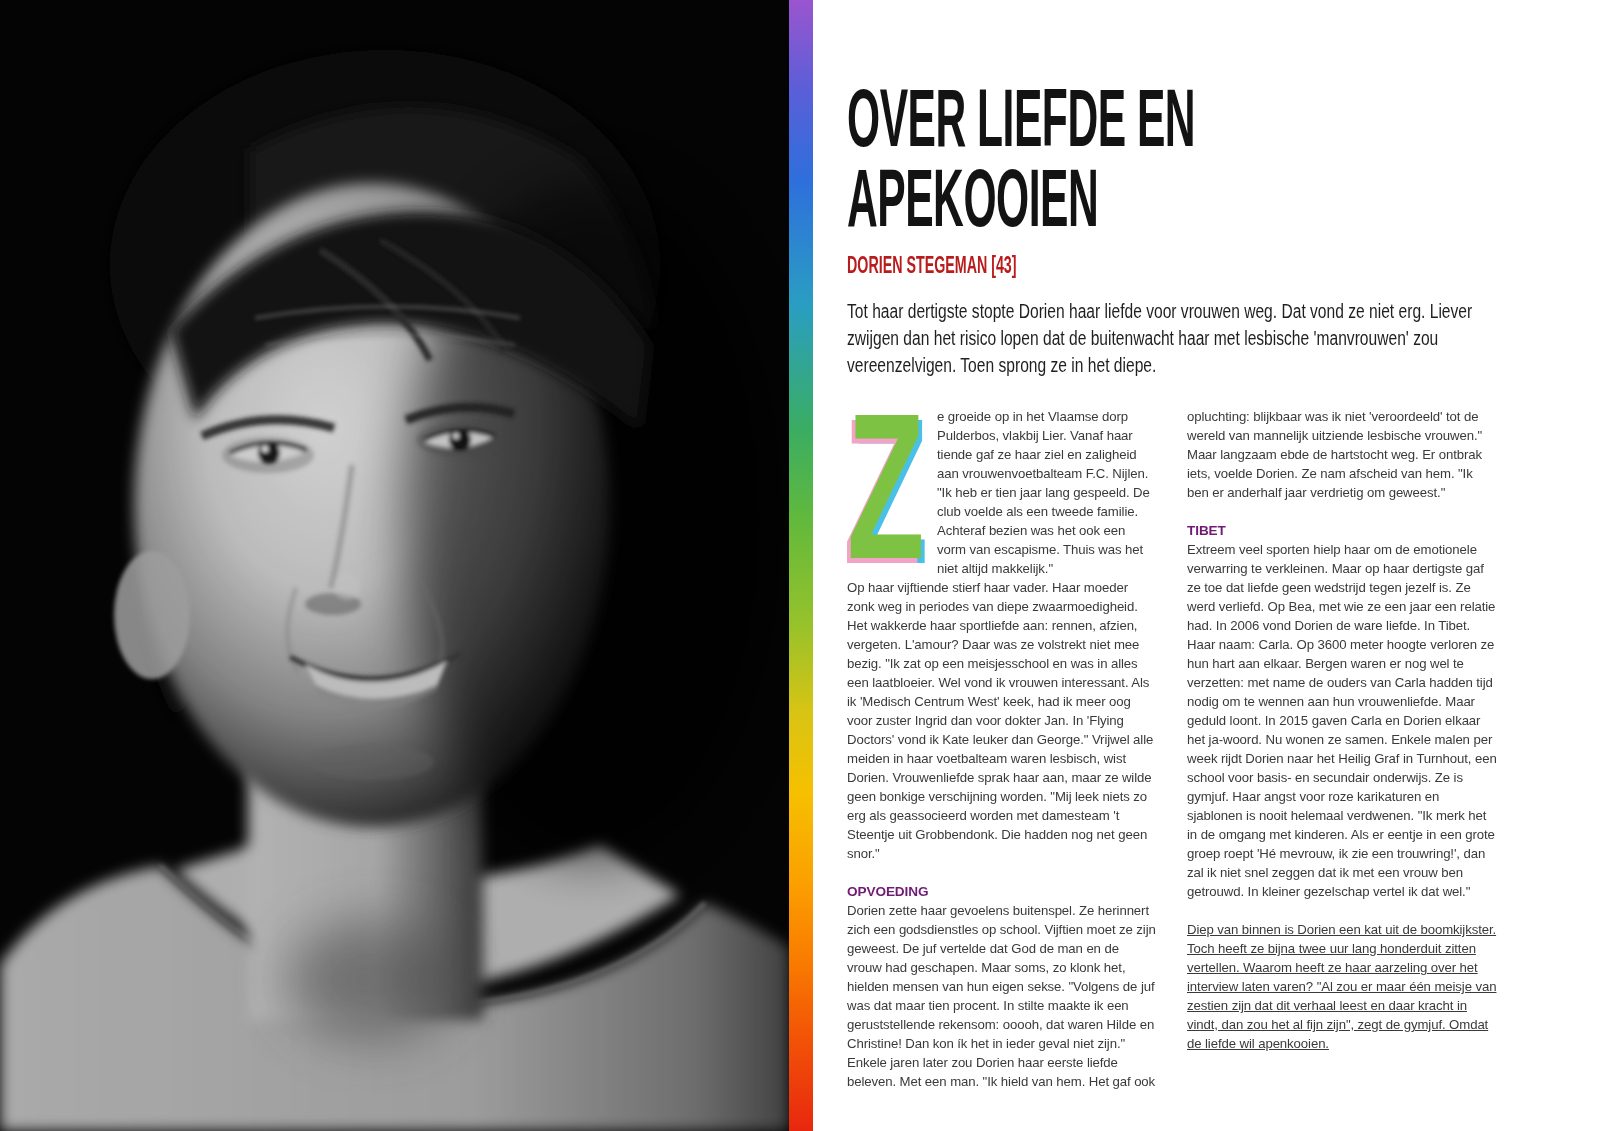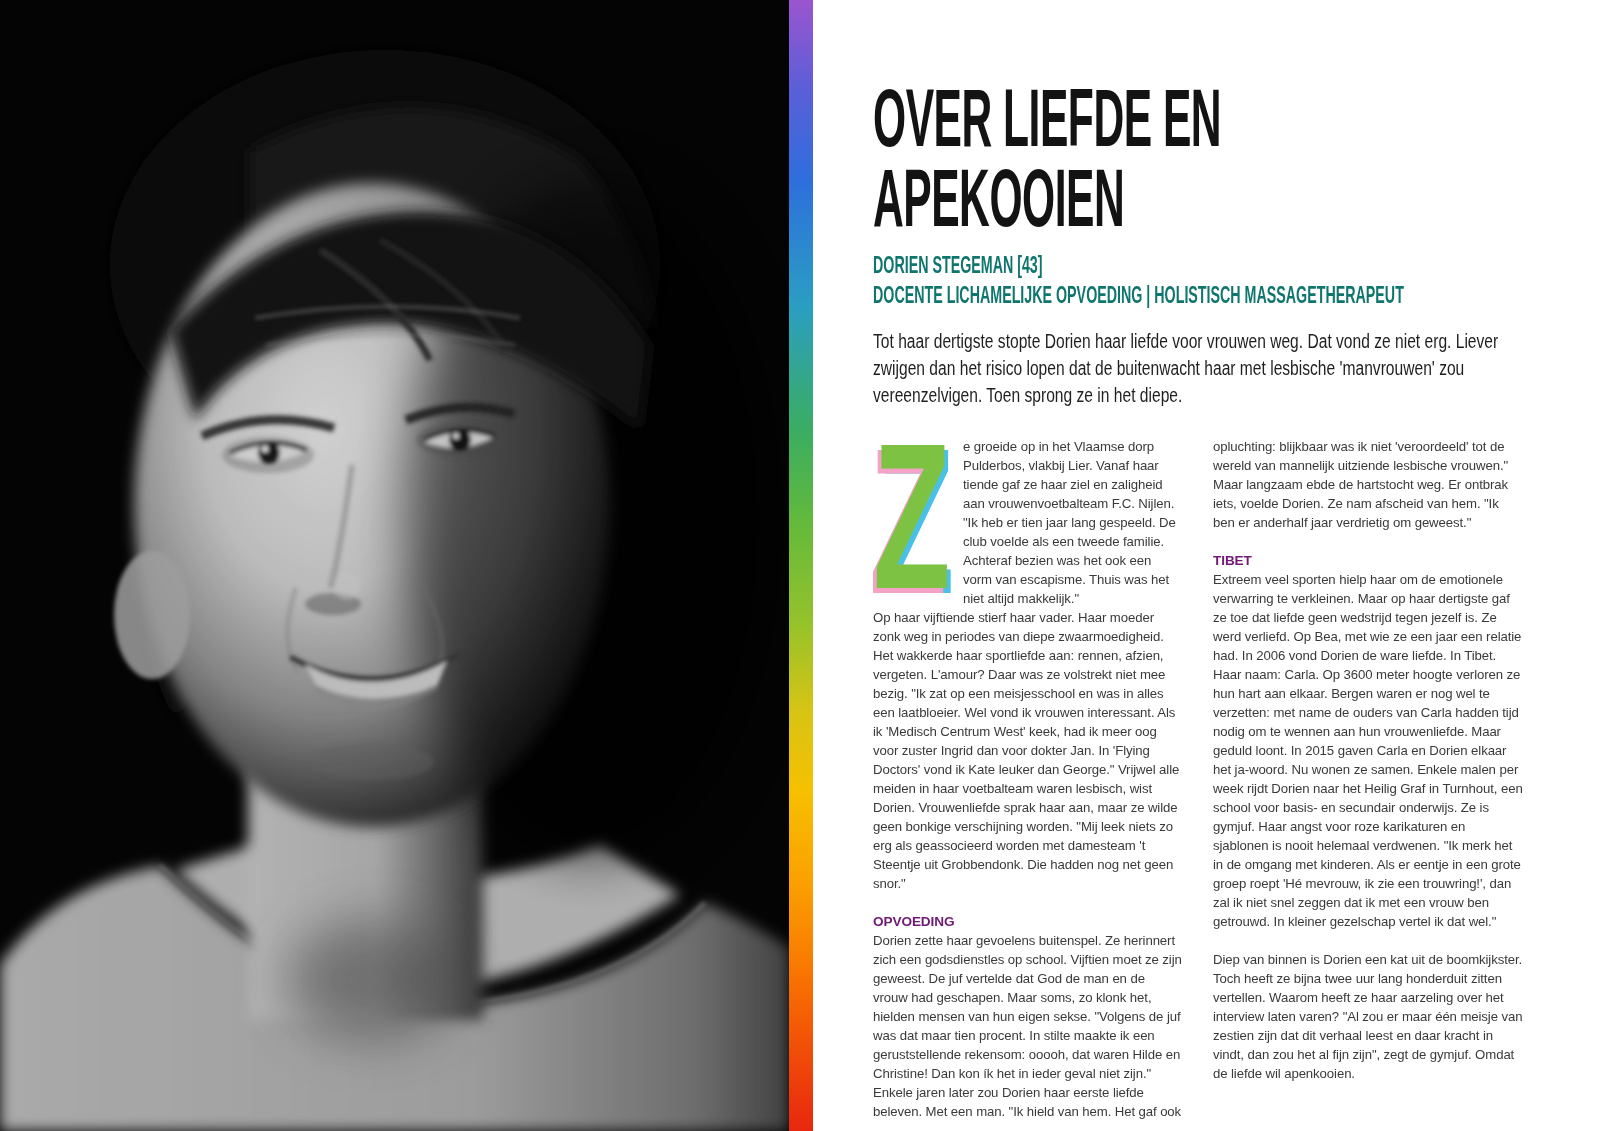--- a/index.html
+++ b/index.html
@@ -18,41 +18,41 @@
     position: absolute; left: 789px; top: 0; width: 24px; height: 1131px;
     background: linear-gradient(180deg,
       #9a55cf 0%, #5a5fd8 8%, #2e6fdc 16%, #2a9ec2 27%, #3aad62 38%,
       #62b93c 46%, #95c22b 55%, #d8c414 63%, #f6c000 70%, #fba000 78%,
       #f97b00 85%, #f25207 92%, #e8270f 100%);
   }
 
   
   .page {
     position: absolute; left: 813px; top: 0; width: 787px; height: 1131px;
-    background: #ffffff; padding: 78px 0 0 60px; color: #131313;
+    background: #ffffff; padding: 78px 0 0 34px; color: #131313;
   }
   .condensed { transform-origin: 0 0; display: block; white-space: nowrap; }
 
   .headline { font-weight: bold; font-size: 82px; line-height: 80px; letter-spacing: -1px; color: #131313; }
   .headline .condensed { transform: scale(0.52, 1); }
 
   .sub-block { margin-top: 12px; }
-  .sub-name, .sub-role { font-weight: bold; font-size: 23px; line-height: 30px; color: #0f766e; }
+  .sub-name, .sub-role { font-weight: bold; font-size: 23px; line-height: 30px; color: #b91c1c; }
   .sub-name .condensed, .sub-role .condensed { transform: scale(0.62, 1); }
 
   .intro {
     margin-top: 18px; width: 800px; transform: scale(0.80, 1); transform-origin: 0 0;
     font-size: 19.5px; line-height: 27px; color: #1f1f1f; font-weight: normal;
   }
 
   .columns { margin-top: 28px; display: flex; gap: 30px; }
   .col { width: 310px; font-size: 13.2px; line-height: 19px; color: #3a3a3a; letter-spacing: -0.1px; }
   .col p { margin: 0; }
   .col .sec-head { font-weight: bold; color: #701a75; margin-top: 19px; font-size: 13.6px; }
-  .para-gap { margin-top: 19px !important; }
+  .para-gap { margin-top: 19px !important; text-decoration: underline; }
 
   .dropcap {
     float: left; width: 88px; height: 152px; margin: 4px 2px 2px 0;
     font-size: 208px; line-height: 150px; font-weight: bold; color: #7dc242;
     transform: scale(0.61, 1); transform-origin: 0 0;
     text-shadow: -6px 5px 0 #f2a3c6, 6px 5px 0 #49c0e8;
   }
 </style>
 </head>
 <body>
@@ -156,23 +156,20 @@
 
   <h1 class="headline">
     <span class="condensed">OVER LIEFDE EN</span>
     <span class="condensed">APEKOOIEN</span>
   </h1>
 
   <div class="sub-block">
     <div class="sub-name">
       <span class="condensed">DORIEN STEGEMAN [43]</span>
     </div>
-    <div class="sub-role">
-      <span class="condensed">DOCENTE LICHAMELIJKE OPVOEDING | HOLISTISCH MASSAGETHERAPEUT</span>
-    </div>
   </div>
 
   <p class="intro">Tot haar dertigste stopte Dorien haar liefde voor vrouwen weg. Dat vond ze niet erg. Liever zwijgen dan het risico lopen dat de buitenwacht haar met lesbische 'manvrouwen' zou vereenzelvigen. Toen sprong ze in het diepe.</p>
 
   <div class="columns">
     <div class="col">
       <p><span class="dropcap">Z</span><span>e groeide op in het Vlaamse dorp Pulderbos, vlakbij Lier. Vanaf haar tiende gaf ze haar ziel en zaligheid aan vrouwenvoetbalteam F.C. Nijlen. "Ik heb er tien jaar lang gespeeld. De club voelde als een tweede familie. Achteraf bezien was het ook een vorm van escapisme. Thuis was het niet altijd makkelijk."</span></p>
       <p>Op haar vijftiende stierf haar vader. Haar moeder zonk weg in periodes van diepe zwaarmoedigheid. Het wakkerde haar sportliefde aan: rennen, afzien, vergeten. L'amour? Daar was ze volstrekt niet mee bezig. "Ik zat op een meisjesschool en was in alles een laatbloeier. Wel vond ik vrouwen interessant. Als ik 'Medisch Centrum West' keek, had ik meer oog voor zuster Ingrid dan voor dokter Jan. In 'Flying Doctors' vond ik Kate leuker dan George." Vrijwel alle meiden in haar voetbalteam waren lesbisch, wist Dorien. Vrouwenliefde sprak haar aan, maar ze wilde geen bonkige verschijning worden. "Mij leek niets zo erg als geassocieerd worden met damesteam 't Steentje uit Grobbendonk. Die hadden nog net geen snor."</p>
       <p class="sec-head">OPVOEDING</p>
       <p>Dorien zette haar gevoelens buitenspel. Ze herinnert zich een godsdienstles op school. Vijftien moet ze zijn geweest. De juf vertelde dat God de man en de vrouw had geschapen. Maar soms, zo klonk het, hielden mensen van hun eigen sekse. "Volgens de juf was dat maar tien procent. In stilte maakte ik een geruststellende rekensom: ooooh, dat waren Hilde en Christine! Dan kon ík het in ieder geval niet zijn." Enkele jaren later zou Dorien haar eerste liefde beleven. Met een man. "Ik hield van hem. Het gaf ook</p>

